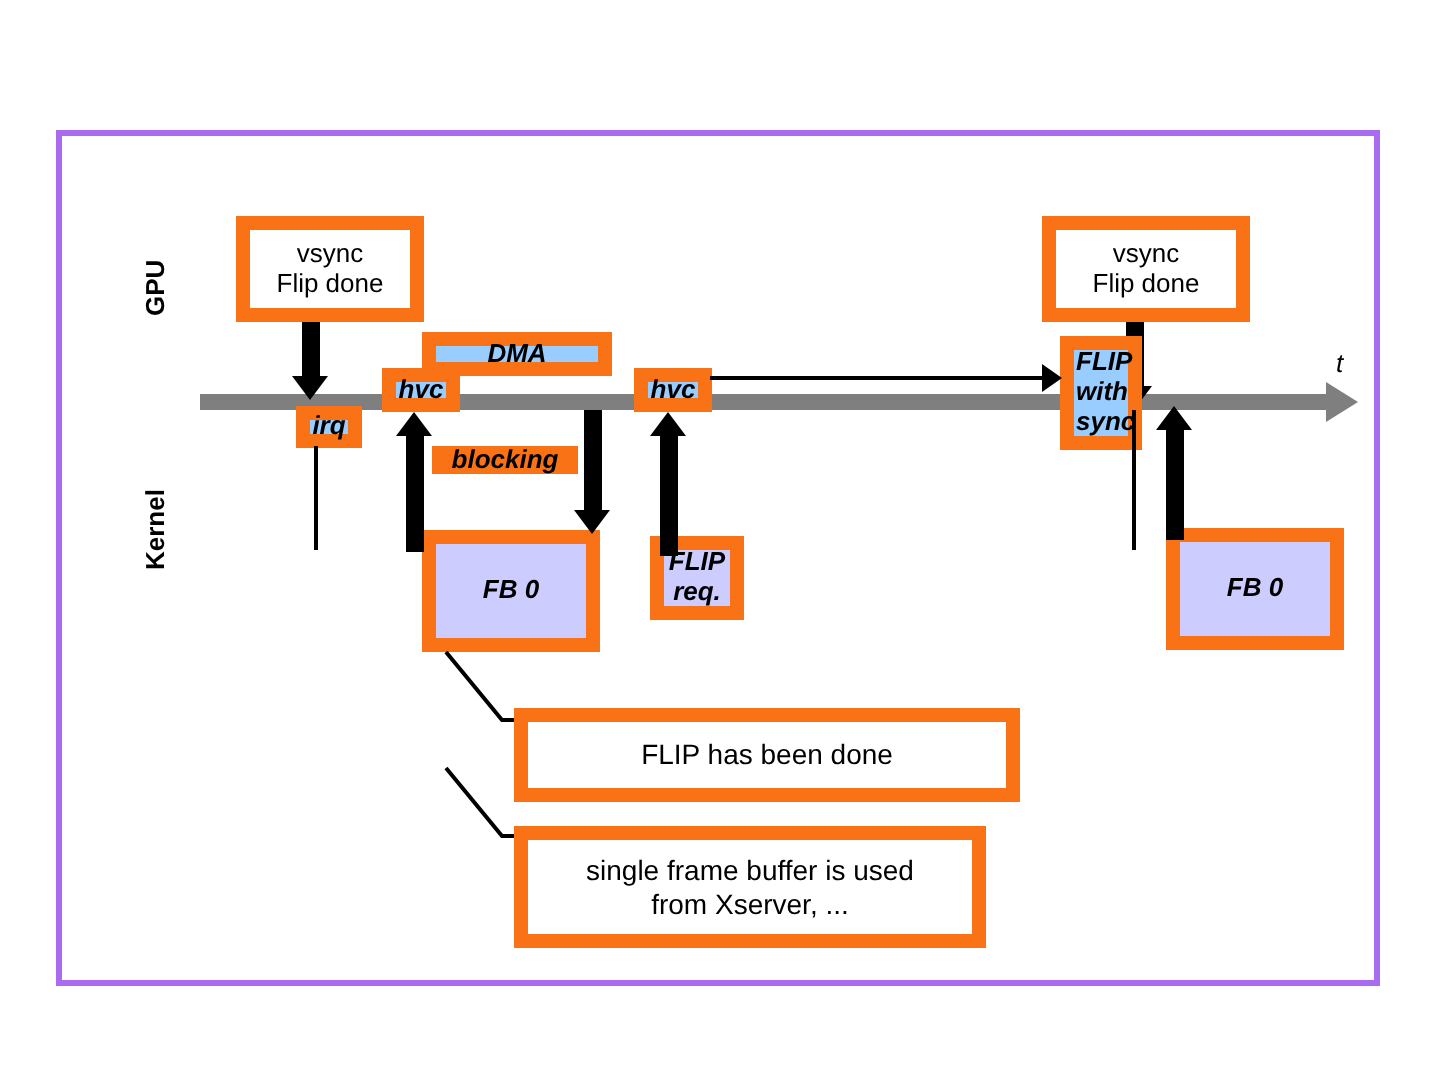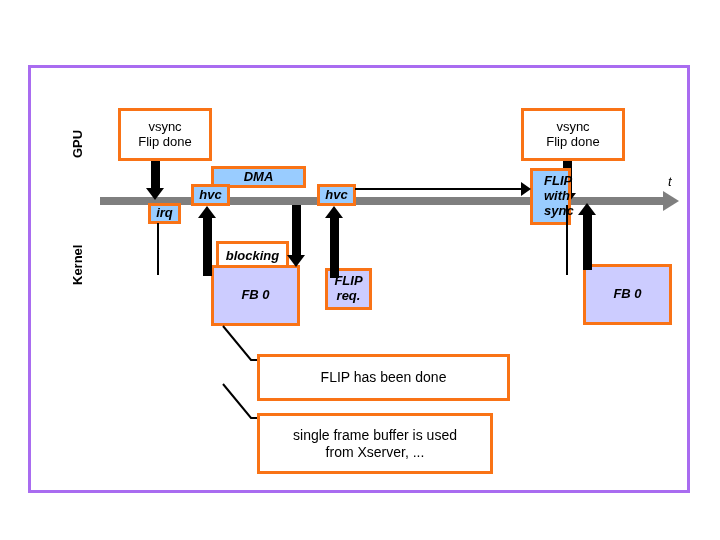--- a/index.html
+++ b/index.html
@@ -31,21 +31,21 @@
   .timeline-head{
     position:absolute;width:0;height:0;
     border-top:10px solid transparent;
     border-bottom:10px solid transparent;
     border-left:16px solid #7f7f7f;
   }
 
   
   .box{
     position:absolute;box-sizing:border-box;
-    border:3px solid #f97316;
+    border:7px solid #f97316;
     display:flex;align-items:center;justify-content:center;
     text-align:center;color:#000;
     line-height:1.15;
   }
   .box.white{background:#ffffff;}
   .box.blue{background:#99ccff;}
   .box.lav{background:#ccccff;}
   .box.italic{font-style:italic;font-weight:bold;}
 
   
@@ -104,27 +104,27 @@
   <div class="arrow-down" style="left:558px;top:193px;"></div>
 
   <div class="box blue italic" style="left:148px;top:203px;width:33px;height:21px;font-size:13px;text-align:center;">irq</div>
 
   <div class="box blue italic" style="left:211px;top:166px;width:95px;height:22px;font-size:13px;">DMA</div>
 
   <div class="box blue italic" style="left:191px;top:184px;width:39px;height:22px;font-size:13px;">hvc</div>
 
   <div class="box blue italic" style="left:317px;top:184px;width:39px;height:22px;font-size:13px;">hvc</div>
 
-  <div class="box blue italic" style="left:530px;top:168px;width:41px;height:57px;flex-direction:column;align-items:flex-start;justify-content:center;font-size:13px;padding-left:11px;">
+  <div class="box blue italic" style="left:530px;top:168px;width:41px;height:57px;flex-direction:column;align-items:flex-start;justify-content:center;font-size:13px;padding-left:1px;">
     <span>FLIP</span>
     <span>with</span>
     <span>sync</span>
   </div>
 
-  <div class="box white italic" style="left:216px;top:241px;width:73px;height:31px;font-size:13px;">blocking</div>
+  <div class="box white italic" style="left:216px;top:223px;width:73px;height:14px;font-size:13px;">blocking</div>
 
   <div class="box lav italic" style="left:211px;top:265px;width:89px;height:61px;font-size:13px;">FB 0</div>
 
   <div class="box lav italic" style="left:325px;top:268px;width:47px;height:42px;font-size:13px;">FLIP req.</div>
 
   <div class="box lav italic" style="left:583px;top:264px;width:89px;height:61px;font-size:13px;">FB 0</div>
 
   <div class="thinline" style="left:157px;top:223px;width:2px;height:52px;"></div>
 
   <div class="thinline" style="left:566px;top:205px;width:2px;height:70px;"></div>

